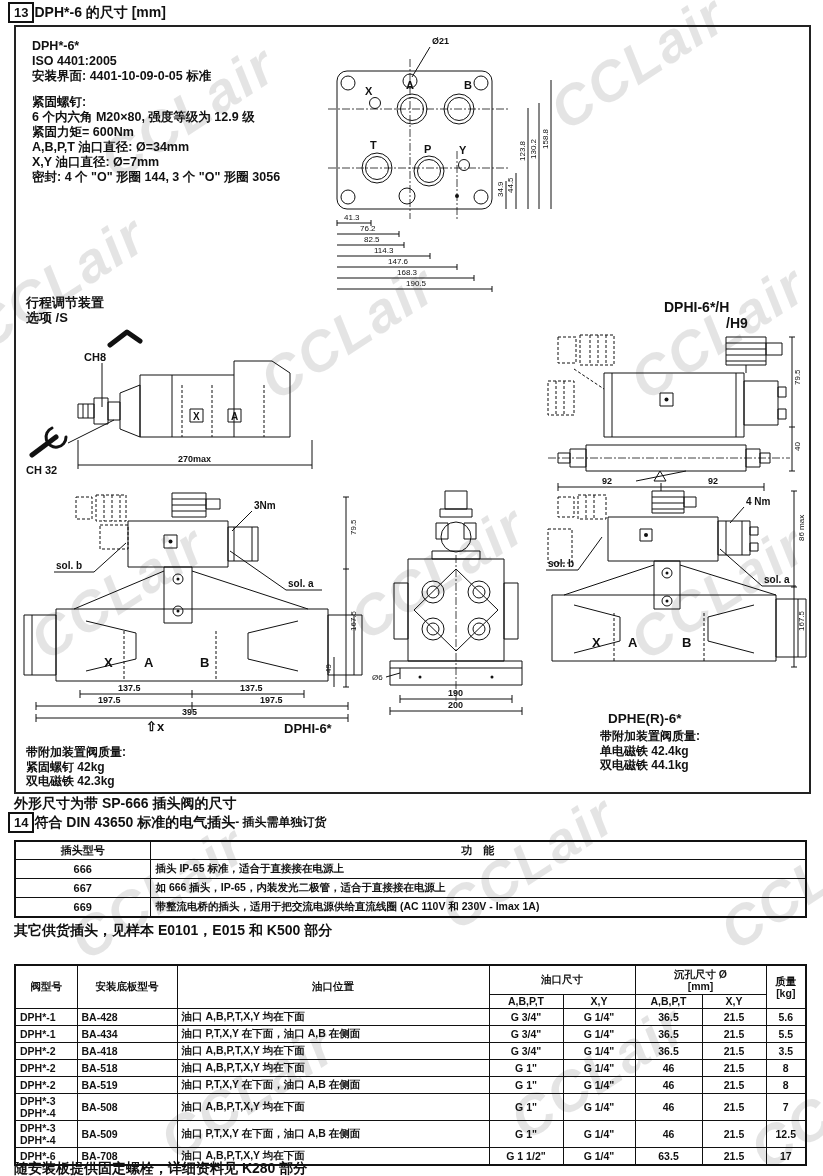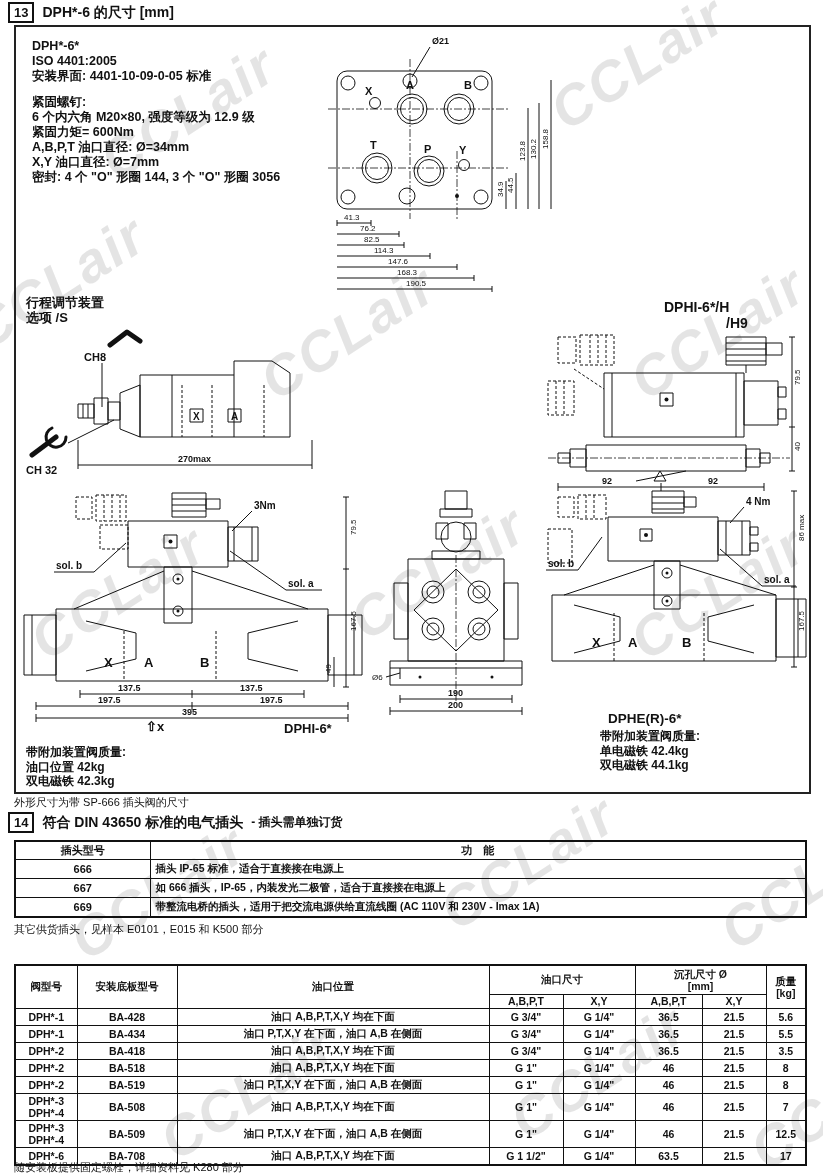--- a/index.html
+++ b/index.html
@@ -2,43 +2,43 @@
 <html><head>
 <meta charset="utf-8">
 <style>
   html,body{margin:0;padding:0;background:#fff;}
   .page{position:relative;width:823px;height:1176px;background:#fff;overflow:hidden;
         font-family:"Liberation Sans",sans-serif;color:#111;}
   .wm-layer{position:absolute;inset:0;z-index:0;pointer-events:none;}
   .wm{position:absolute;font-size:56px;font-weight:700;font-style:italic;color:#cbcbcb;
       opacity:.5;letter-spacing:2px;transform:rotate(-33deg);white-space:nowrap;}
   .z{position:absolute;z-index:1;}
-  .sec-head{display:flex;align-items:center;gap:8px;}
+  .sec-head{display:flex;align-items:center;}
   .sec-num{border:2px solid #111;font-weight:700;font-size:13px;line-height:1;padding:2px 4px;}
   .sec-title{font-weight:700;font-size:14px;white-space:nowrap;}
   .sec-sub{font-weight:700;font-size:12px;}
   .box13{border:2px solid #222;background:transparent;}
   .infoline{font-size:12.5px;font-weight:700;line-height:15px;white-space:nowrap;}
   .spacer{height:11px;}
   .legend-title{font-size:12px;font-weight:700;margin-bottom:9px;}
   .legend-item{font-size:11.5px;font-weight:700;line-height:12.5px;white-space:nowrap;}
   .lk{display:inline-block;width:30px;}
   .smallbold{font-size:13px;font-weight:700;line-height:15px;white-space:nowrap;}
   .drawlabel{font-size:13px;font-weight:700;white-space:nowrap;}
   .massline{font-size:12px;font-weight:700;line-height:14.5px;white-space:nowrap;}
-  .foot{font-size:11px;font-weight:400;white-space:nowrap;}
+  .foot{font-size:14px;font-weight:700;white-space:nowrap;}
   table{border-collapse:collapse;width:100%;table-layout:fixed;}
   .t14,.t15{border:2px solid #111;}
   .t14 th,.t14 td,.t15 th,.t15 td{border:1px solid #111;font-weight:700;overflow:hidden;}
   .t14 th{font-size:11px;height:17px;text-align:center;padding:0 20px;}
   .t14 td{font-size:10.5px;height:18px;padding:0 5px;}
   .t14 td.model{text-align:center;font-size:11px;padding:0;}
   .t15 th{font-size:10.5px;text-align:center;padding:0 2px;}
   .t15 td{font-size:10.5px;padding:0 4px;text-align:center;height:16px;}
-  .t15 td.l{text-align:center;margin-top:20px;}
+  .t15 td.l{text-align:left;margin-top:20px;}
   .pre{white-space:pre-line;line-height:12px;}
   .t15 tr.dbl td{height:26px;}
   svg{position:absolute;overflow:visible;}
   svg *{vector-effect:non-scaling-stroke;}
   .ln{stroke:#111;stroke-width:1;fill:none;}
   .ln5{stroke:#111;stroke-width:5;fill:none;stroke-linecap:round;stroke-linejoin:round;}
   .ln3{stroke:#111;stroke-width:3;fill:none;stroke-linecap:round;}
   .dd{stroke:#111;stroke-width:.8;fill:none;stroke-dasharray:8 2 2 2;}
   .dash{stroke:#111;stroke-width:1;fill:none;stroke-dasharray:3 2;}
   .dim{font-size:8px;fill:#111;font-family:"Liberation Sans",sans-serif;}
@@ -456,21 +456,21 @@
     <div class="drawlabel" style="position:absolute;left:592px;top:684px;font-size:13.5px">DPHE(R)-6*</div>
 
     <div style="position:absolute;left:584px;top:702px">
       <div class="massline">带附加装置阀质量:</div>
       <div class="massline">单电磁铁 42.4kg</div>
       <div class="massline">双电磁铁 44.1kg</div>
     </div>
 
     <div style="position:absolute;left:10px;top:718px">
       <div class="massline">带附加装置阀质量:</div>
-      <div class="massline">油口位置 42kg</div>
+      <div class="massline">紧固螺钉 42kg</div>
       <div class="massline">双电磁铁 42.3kg</div>
     </div>
   </div>
 
   <div class="z foot" style="left:14px;top:795px">外形尺寸为带 SP-666 插头阀的尺寸</div>
 
   <div class="z sec-head" style="left:8px;top:812px">
     <span class="sec-num">14</span>
     <span class="sec-title">符合 DIN 43650 标准的电气插头</span>
     <span class="sec-sub">- 插头需单独订货</span>

